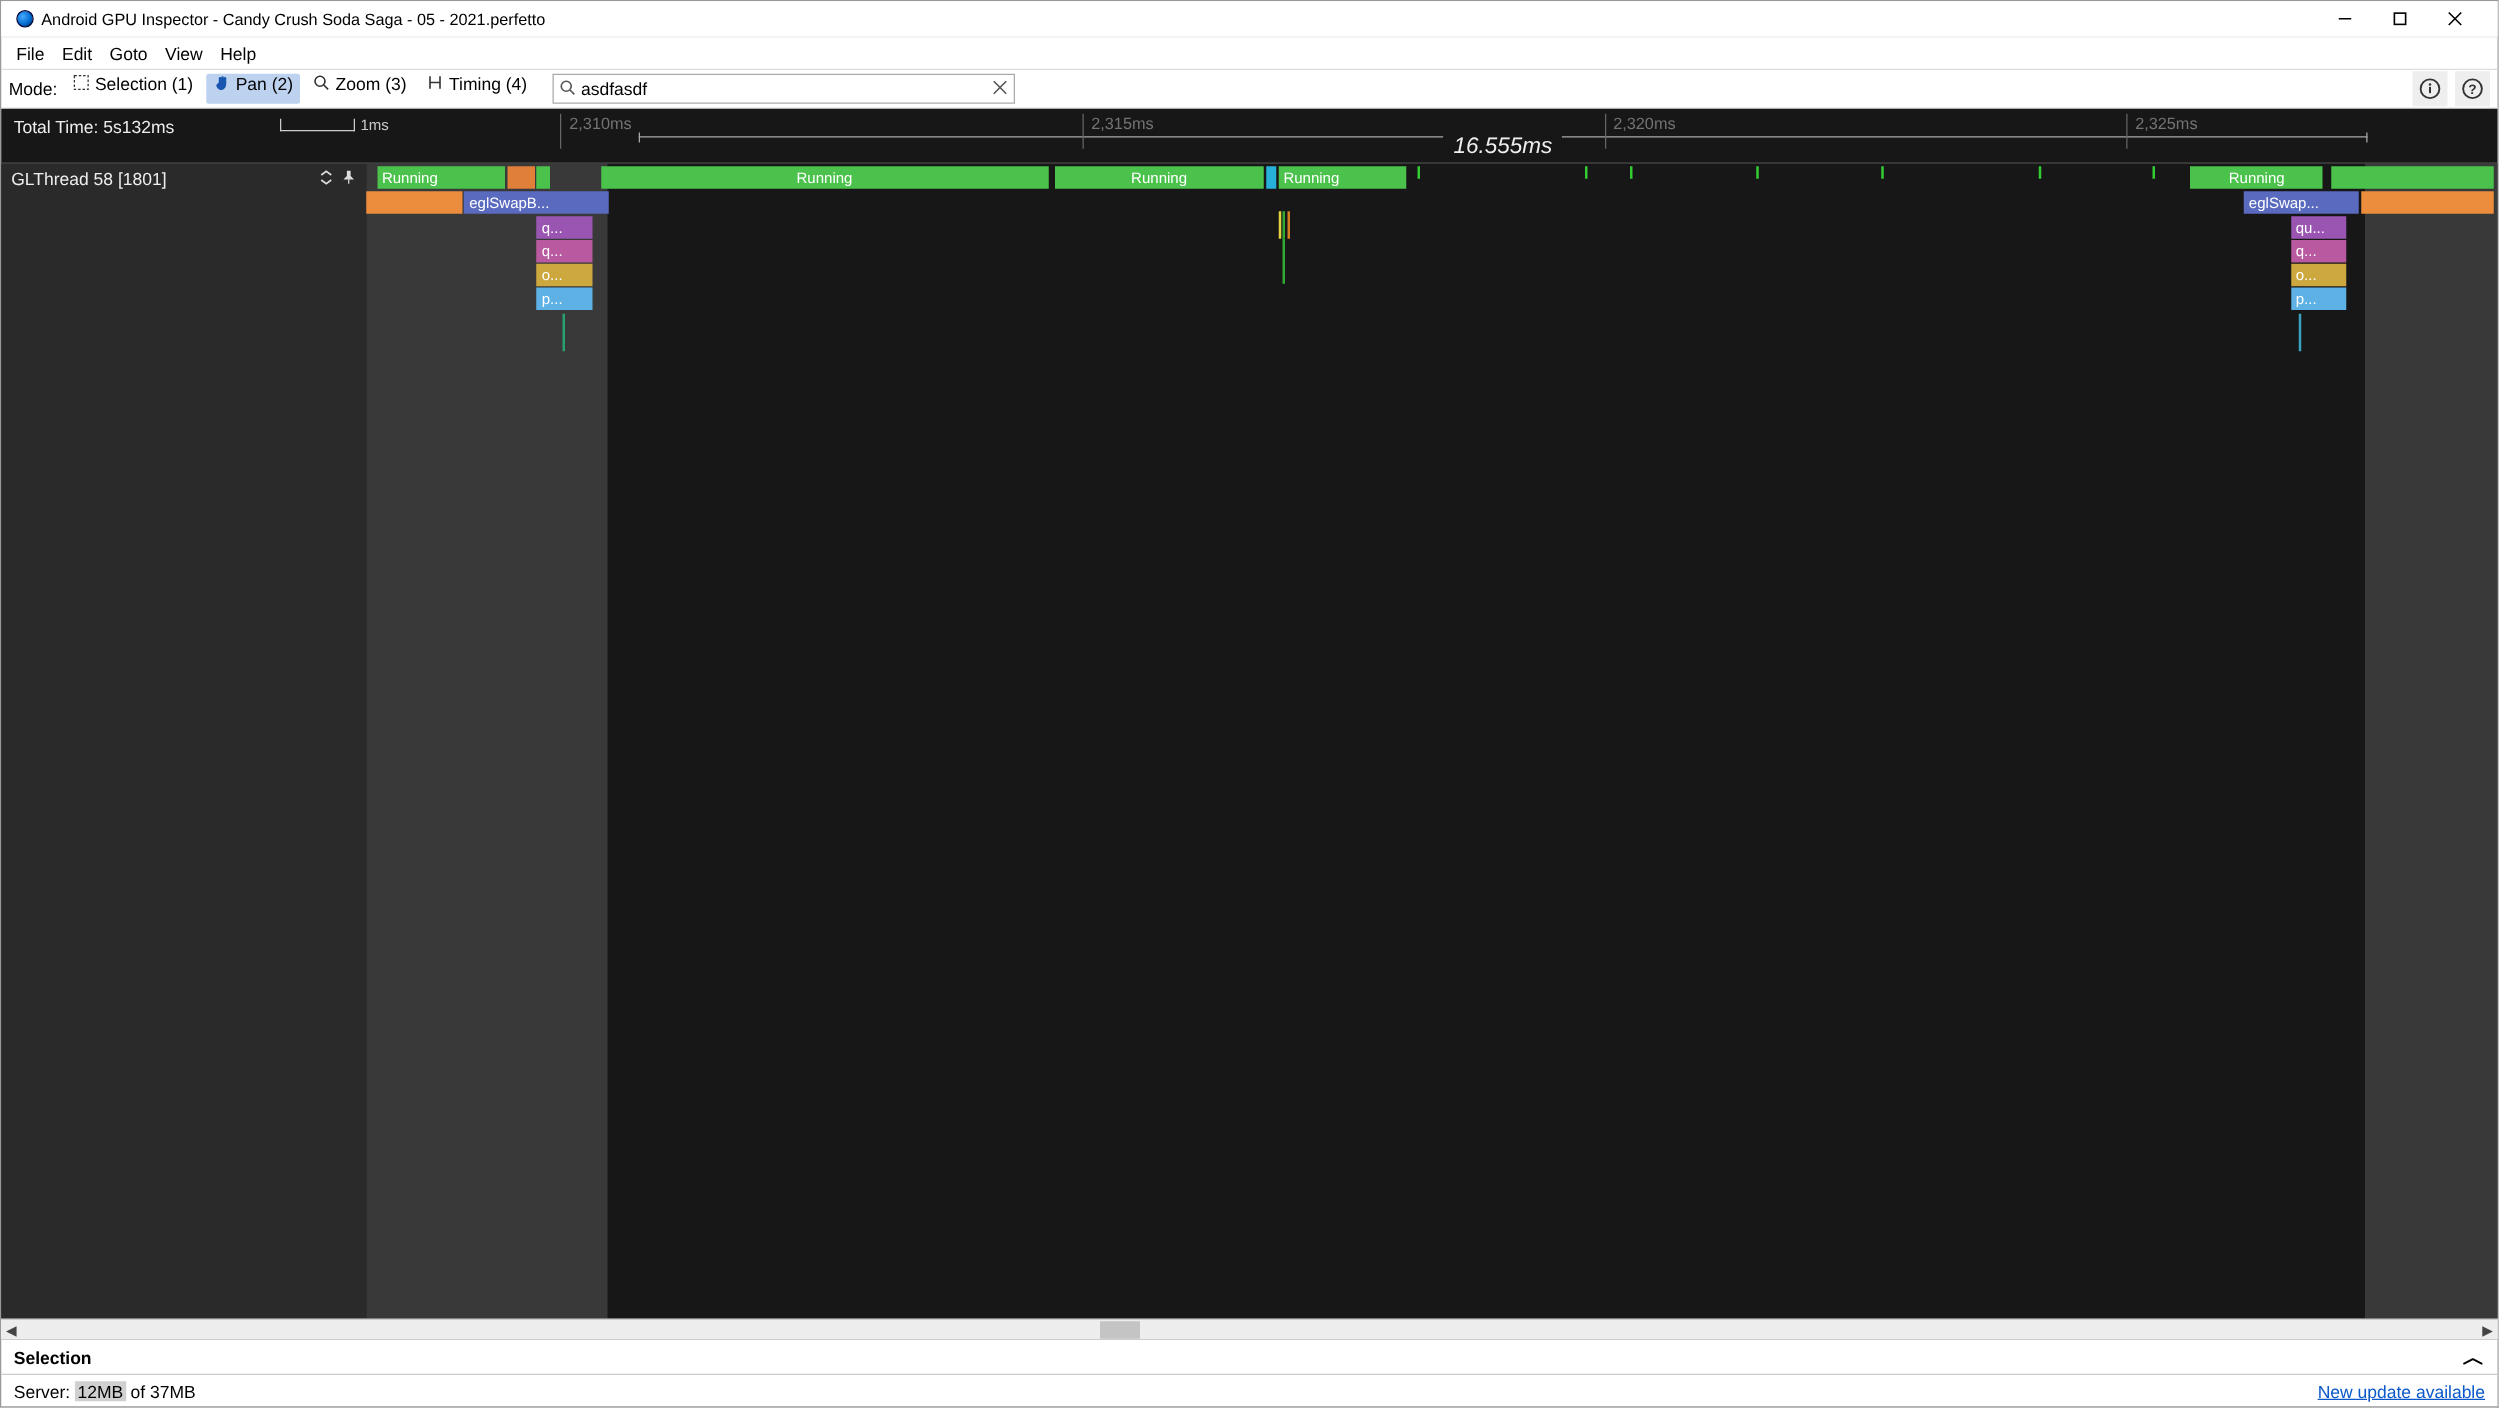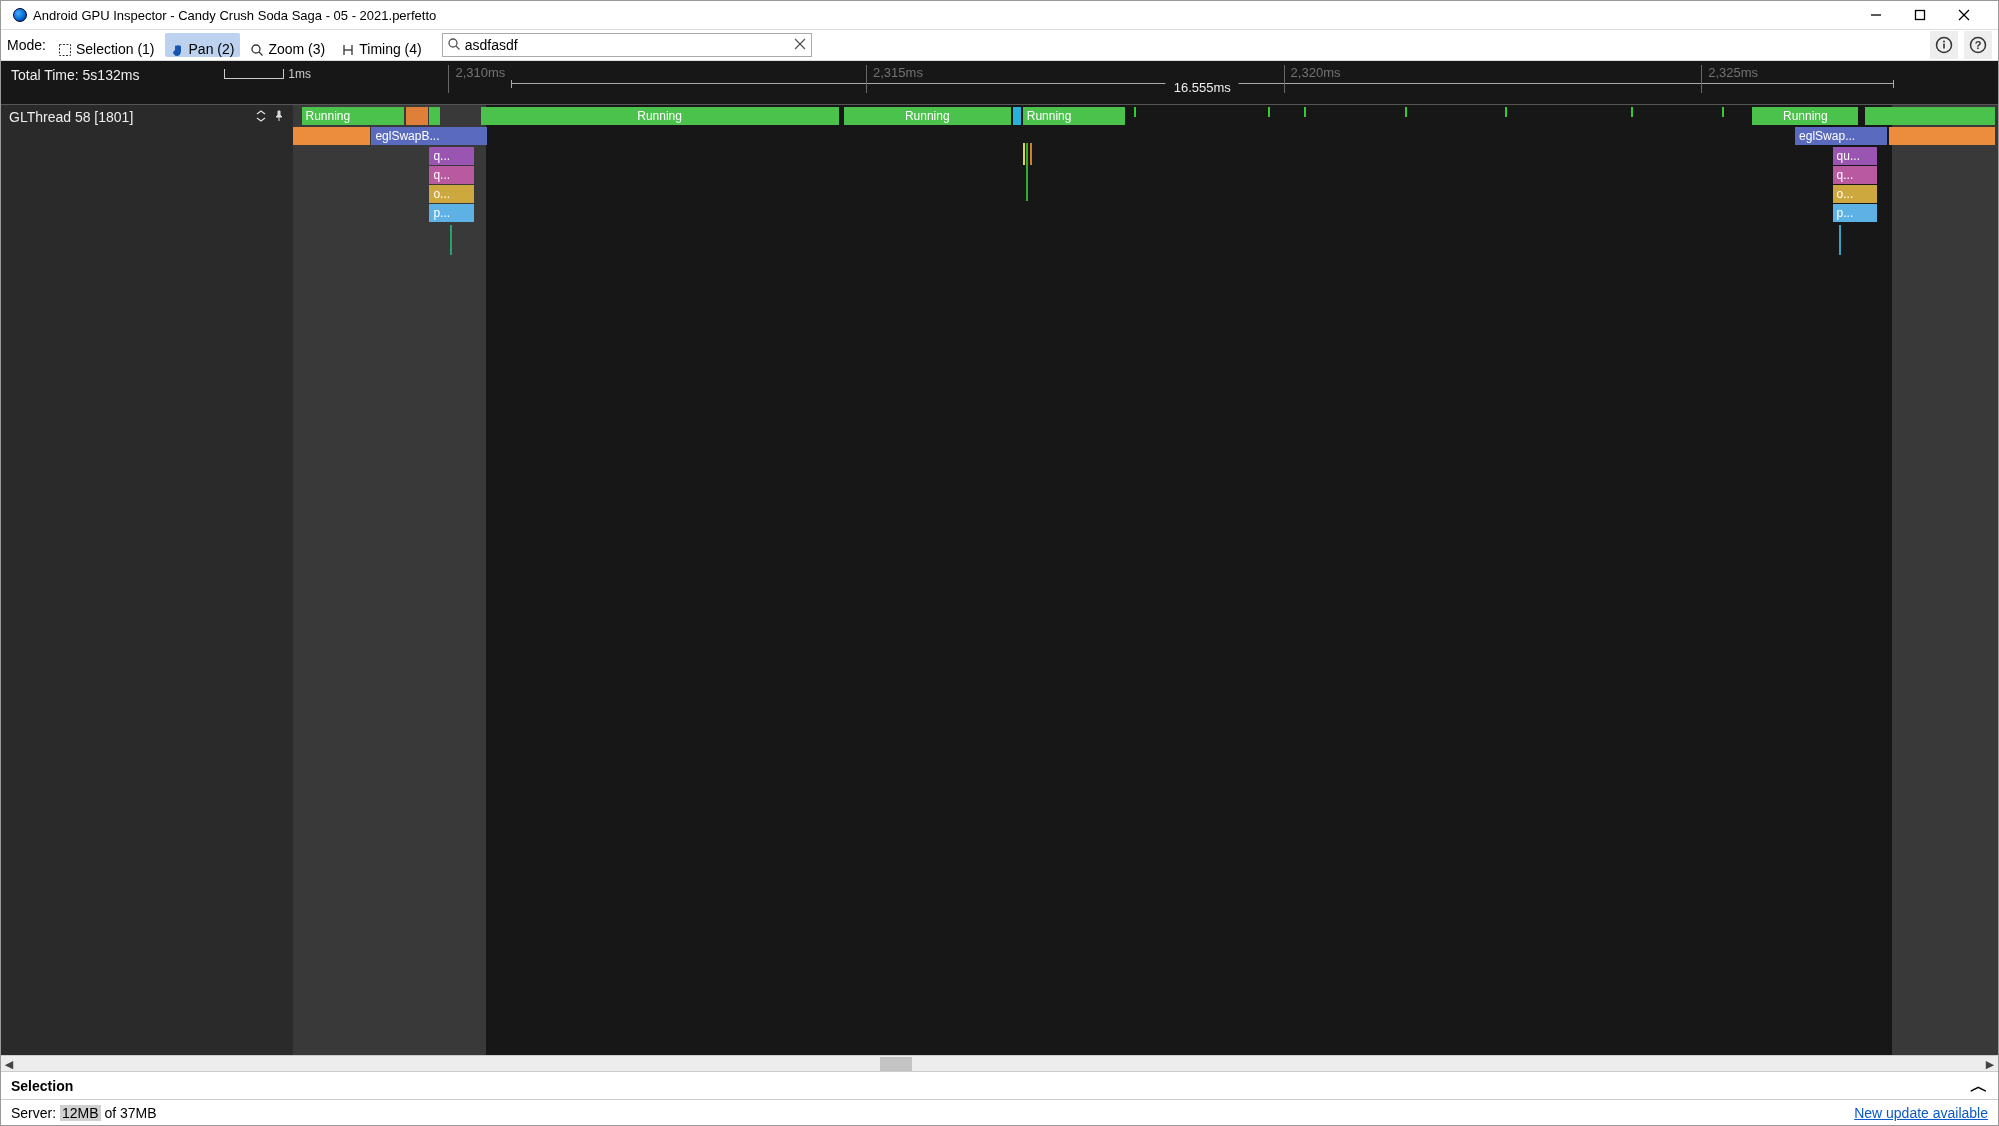--- a/index.html
+++ b/index.html
@@ -14,21 +14,21 @@
   .titlebar .winbtns { display: flex; }
   .titlebar .winbtn { width: 44px; height: 24px; display: flex; align-items: center; justify-content: center; font-size: 14px; cursor: pointer; }
 
   
   .menubar { display: flex; gap: 2px; height: 26px; align-items: center; padding: 0 6px; font-size: 14px; border-top: 1px solid #eee; }
   .menubar .menuitem { padding: 2px 6px; cursor: pointer; }
 
   
   .toolbar { display: flex; align-items: center; height: 32px; border-top: 1px solid #ddd; border-bottom: 1px solid #ddd; padding: 0 6px; font-size: 14px; gap: 4px; }
   .toolbar .modelabel { margin-right: 2px; }
-  .toolbar .modebtn { display: flex; align-items: flex-end; gap: 4px; height: 24px; padding: 0 6px; cursor: pointer; border-radius: 2px; }
+  .toolbar .modebtn { display: flex; align-items: flex-start; gap: 4px; height: 24px; padding: 0 6px; cursor: pointer; border-radius: 2px; }
   .toolbar .modebtn.active { background: #bcd2ef; }
   .toolbar .modeicon { width: 14px; height: 14px; display: inline-flex; }
   .toolbar .searchwrap { position: relative; margin-left: 10px; }
   .toolbar input.search { width: 370px; height: 24px; padding: 2px 22px 2px 22px; border: 1px solid #aaa; font-size: 14px; }
   .toolbar .searchicon { position: absolute; left: 5px; top: 4px; width: 14px; height: 14px; color: #555; stroke: #555; }
   .toolbar .clearicon { position: absolute; right: 5px; top: 4px; width: 14px; height: 14px; cursor: pointer; color: #555; }
   .toolbar .spacer { flex: 1; }
   .toolbar .rightbtn { width: 28px; height: 28px; display: flex; align-items: center; justify-content: center; background: #eee; border-radius: 0; cursor: pointer; margin-left: 2px; }
 
   
@@ -38,21 +38,21 @@
   .timeline-header .lh .scalewrap { display: flex; align-items: center; gap: 4px; font-size: 12px; color: #ccc; }
   .timeline-header .lh .scalebar { width: 60px; height: 10px; border-left: 1px solid #ccc; border-right: 1px solid #ccc; border-bottom: 1px solid #ccc; }
   .timeline-header .rh { position: relative; flex: 1; }
   .timeline-header .tick { position: absolute; top: 4px; font-size: 13px; color: #737373; border-left: 1px solid #666; padding-left: 6px; height: 28px; }
   .timeline-header .duration { position: absolute; top: 22px; left: 0; right: 0; display: flex; align-items: center; }
   .timeline-header .duration .line { flex: 1; border-top: 1px solid #aaa; height: 0; position: relative; }
   .timeline-header .duration .line::before, .timeline-header .duration .line::after {
     content:""; position:absolute; top:-4px; width:1px; height:8px; background:#aaa;
   }
   .timeline-header .duration .line::before { left:0; } .timeline-header .duration .line::after { right:0; }
-  .timeline-header .duration .durlabel { position: absolute; left: 50%; transform: translateX(-50%); top: -3px; background: #171717; padding: 0 8px; font-size: 13px; }
+  .timeline-header .duration .durlabel { position: absolute; left: 50%; transform: translateX(-50%); top: -3px; background: #171717; padding: 0 8px; font-size: 18px; font-style: italic; }
 
   .tracks { position: relative; flex: 1; display: flex; }
   .tracks .left { width: 292px; flex: none; background: #2a2a2a; }
   .tracks .left .trackrow { display: flex; align-items: center; justify-content: space-between; padding: 4px 8px; font-size: 14px; height: 24px; }
   .tracks .left .trackrow .tricons { display: flex; gap: 6px; color: #ddd; }
   .tracks .right { position: relative; flex: 1; background: #171717; }
 
   .grayzone { position: absolute; top: 0; bottom: 0; background: rgba(120,120,120,0.35); }
 
   .bar { position: absolute; height: 18px; font-size: 12px; color: #fff; padding: 1px 4px; overflow: hidden; white-space: nowrap; text-overflow: ellipsis; display: flex; align-items: center; }
@@ -97,20 +97,27 @@
       </div>
       <div class="winbtn">
         <svg width="12" height="12" viewBox="0 0 12 12">
             <line x1="1" y1="1" x2="11" y2="11" stroke="#000" stroke-width="1.3"></line>
             <line x1="11" y1="1" x2="1" y2="11" stroke="#000" stroke-width="1.3"></line>
           </svg>
       </div>
     </div>
   </div>
 
+  <div class="menubar">
+    <div class="menuitem">File</div>
+    <div class="menuitem">Edit</div>
+    <div class="menuitem">Goto</div>
+    <div class="menuitem">View</div>
+    <div class="menuitem">Help</div>
+  </div>
 
   <div class="toolbar">
     <span class="modelabel">Mode:</span>
 
     <div class="modebtn">
       <span class="modeicon">
         <svg viewBox="0 0 14 14" width="14" height="14">
             <rect x="1.5" y="1.5" width="11" height="11" fill="none" stroke="#333" stroke-width="1" stroke-dasharray="2 1.5"></rect>
           </svg>
       </span>

